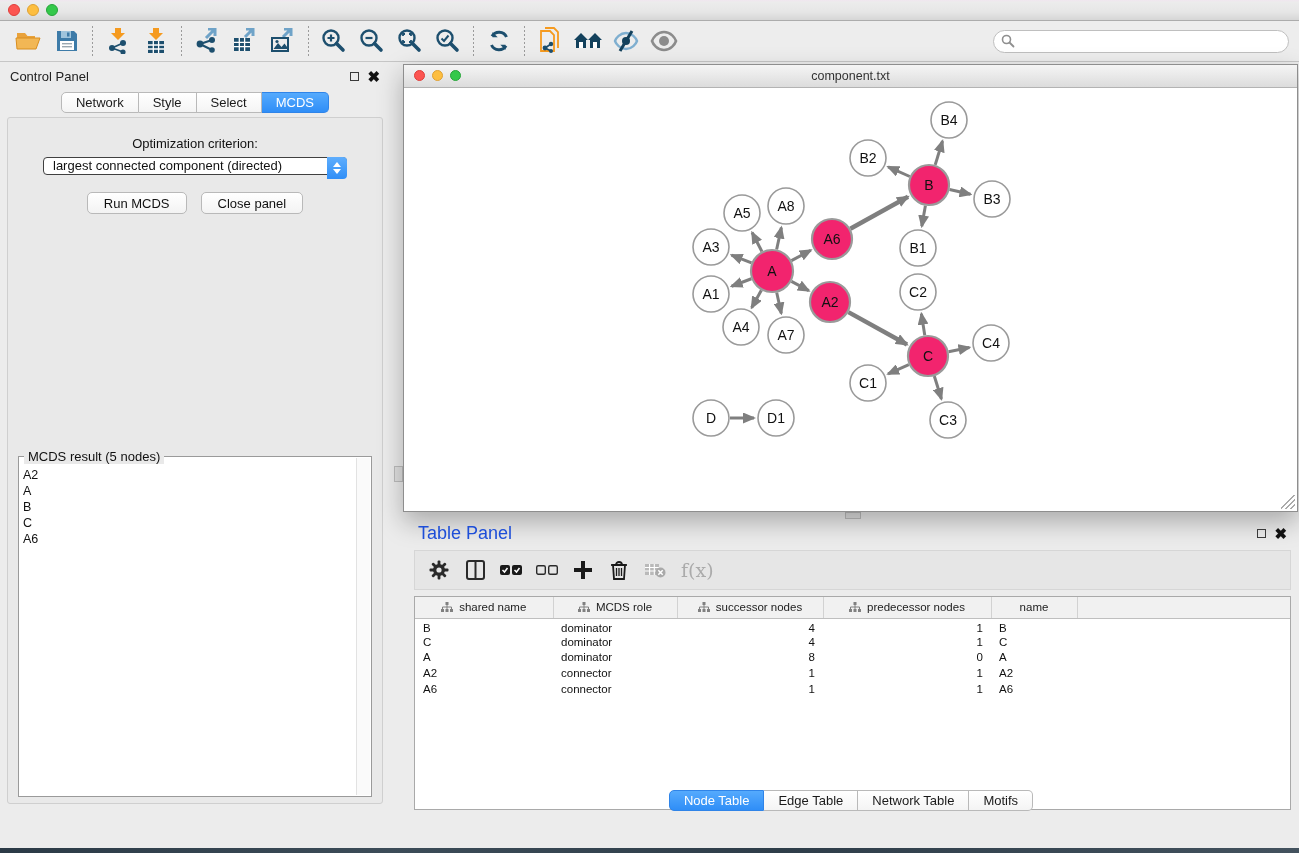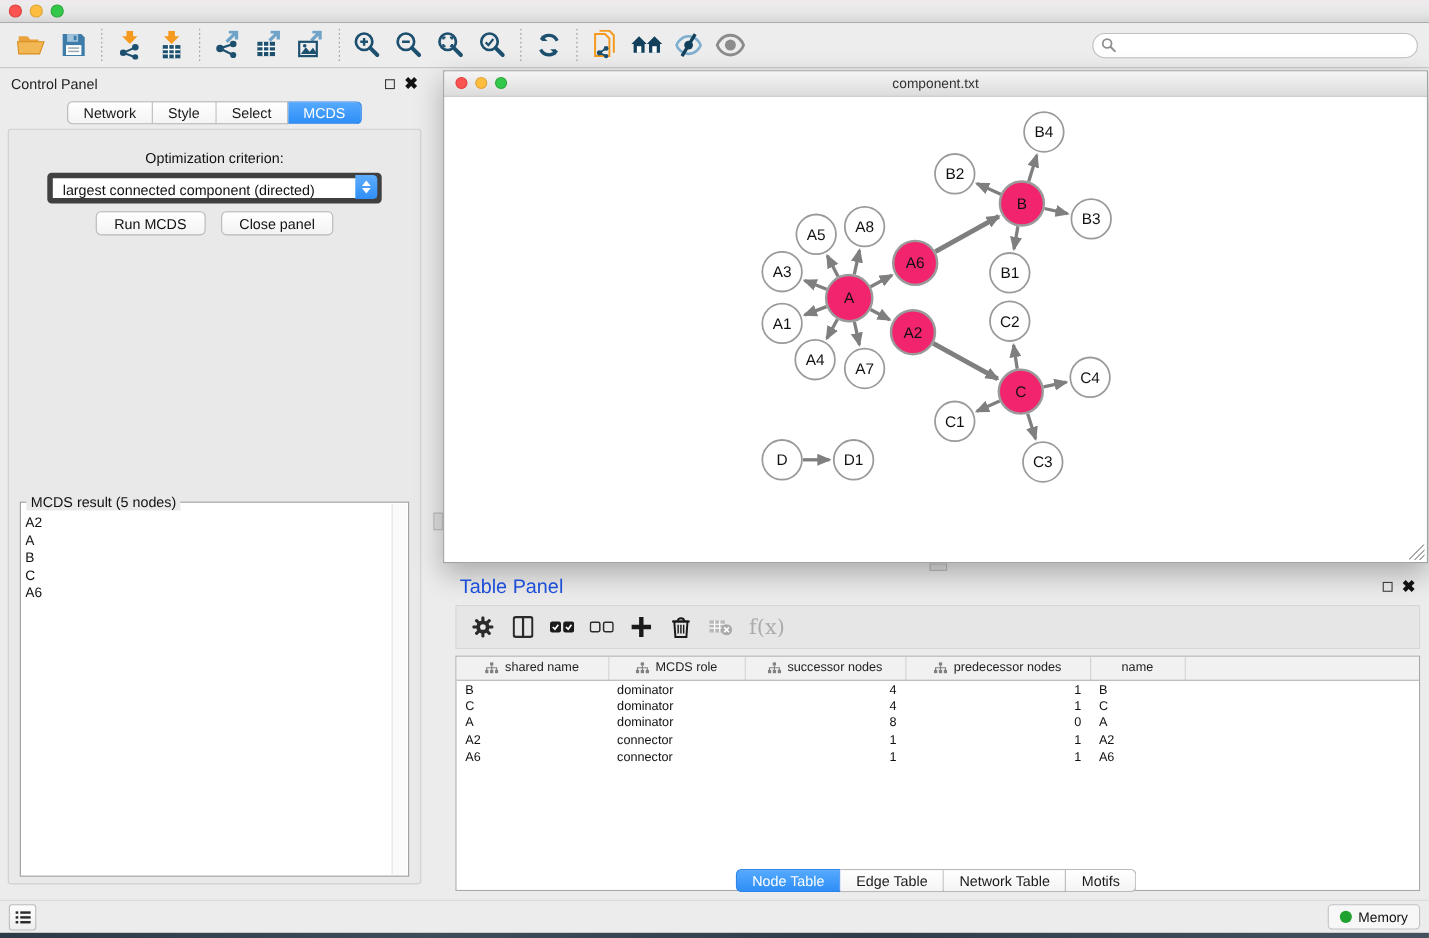--- a/index.html
+++ b/index.html
@@ -42,22 +42,22 @@
   .seg { border:1px solid #B9B9B9; background:linear-gradient(#FFFFFF,#F4F4F4);
     font-size:13px; color:#1A1A1A; padding:3px 14px; height:21px; line-height:14px; cursor:pointer; }
   .seg:first-child { border-radius:5px 0 0 5px; }
   .seg:last-child { border-radius:0 5px 5px 0; }
   .seg + .seg { border-left:none; }
   .seg.active { background:linear-gradient(#55AAFD,#2F8EF7); color:#FFFFFF; border-color:#2F84E8; }
 
   .cp-body { position:absolute; left:7px; right:7px; top:55px; bottom:14px;
     background:#E9E9E9; border:1px solid #CFCFCF; border-radius:3px; }
   .opt-label { text-align:center; font-size:13px; color:#111; margin-top:18px; }
-  .fake-select { position:absolute; left:35px; right:35px; top:39px; height:28px; background:#FFF;
-    border:5px solid #404040; border-radius:4px; display:flex; align-items:flex-end; cursor:pointer; }
+  .fake-select { position:absolute; left:35px; right:35px; top:39px; height:18px; background:#FFF;
+    border:1px solid #404040; border-radius:4px; display:flex; align-items:flex-start; cursor:pointer; }
   .fake-select .sel-text { flex:1; font-size:13px; color:#111; padding-left:9px; white-space:nowrap; }
   .sel-stepper { width:20px; height:22px; margin:-1px -1px -1px 0; border-radius:0 4px 4px 0;
     background:linear-gradient(#5FAEFD,#2F8EF7); display:flex; flex-direction:column;
     align-items:center; justify-content:center; gap:2px; }
   .tri-up { width:0; height:0; border-left:4px solid transparent; border-right:4px solid transparent; border-bottom:5px solid #FFF; }
   .tri-down { width:0; height:0; border-left:4px solid transparent; border-right:4px solid transparent; border-top:5px solid #FFF; }
   .cp-buttons { position:absolute; top:74px; left:0; right:0; display:flex; justify-content:center; gap:14px; }
   .std-btn { height:22px; padding:0 16px; border:1px solid #B9B9B9; border-radius:5px;
     background:linear-gradient(#FFFFFF,#F3F3F3); font-size:13px; color:#111; cursor:pointer; }
 
@@ -635,30 +635,14 @@
     </div>
 
     <div class="tp-tabs">
       <button class="seg active">Node Table</button>
       <button class="seg">Edge Table</button>
       <button class="seg">Network Table</button>
       <button class="seg">Motifs</button>
     </div>
   </div>
 
-  <div class="statusbar">
-    <button class="list-btn">
-      <svg width="14" height="12" viewBox="0 0 14 12">
-        <rect x="0" y="0.5" width="2.6" height="2.2" fill="#2A2A2A"></rect>
-          <rect x="4.4" y="0.5" width="9.6" height="2.2" fill="#2A2A2A"></rect>
-        <rect x="0" y="4.9" width="2.6" height="2.2" fill="#2A2A2A"></rect>
-          <rect x="4.4" y="4.9" width="9.6" height="2.2" fill="#2A2A2A"></rect>
-        <rect x="0" y="9.3" width="2.6" height="2.2" fill="#2A2A2A"></rect>
-          <rect x="4.4" y="9.3" width="9.6" height="2.2" fill="#2A2A2A"></rect>
-      </svg>
-    </button>
-    <button class="memory-btn">
-      <span class="memory-dot"></span>
-      <span class="lbl">Memory</span>
-    </button>
-  </div>
   <div class="desktop-strip"></div>
 </div>
 
 </body></html>

